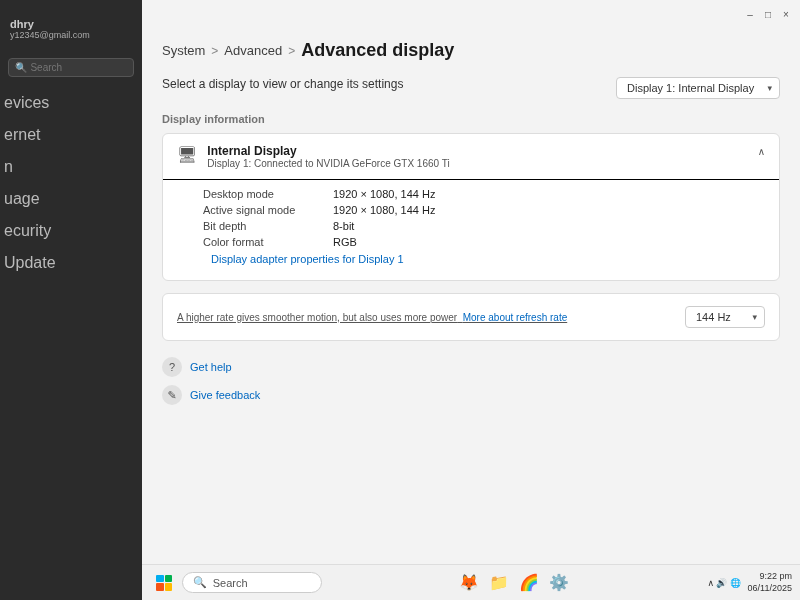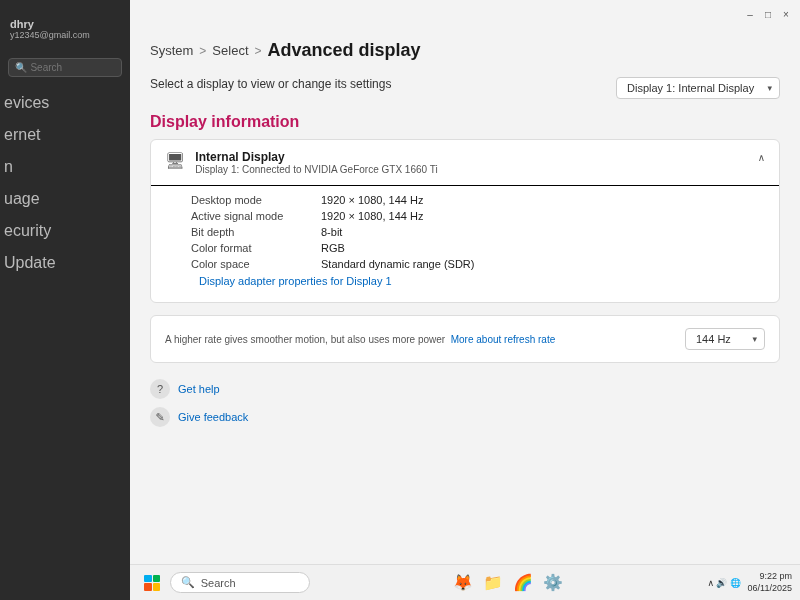--- a/index.html
+++ b/index.html
@@ -7,21 +7,21 @@
       width: 800px;
       height: 600px;
       background: #1a1a1a;
       font-family: 'Segoe UI', Arial, sans-serif;
       overflow: hidden;
       display: flex;
     }
 
     
     .sidebar {
-      width: 130px;
+      width: 142px;
       background: #2b2b2b;
       height: 100%;
       display: flex;
       flex-direction: column;
       padding: 8px 0;
       flex-shrink: 0;
     }
 
     .sidebar-user {
       padding: 10px 10px 14px 10px;
@@ -178,23 +178,23 @@
     .dropdown-arrow {
       position: absolute;
       right: 8px;
       font-size: 9px;
       color: #555;
       pointer-events: none;
     }
 
     
     .section-title {
-      font-size: 16px;
+      font-size: 11px;
       font-weight: 600;
-      color: #be185d;
+      color: #737373;
       margin-bottom: 8px;
     }
 
     .display-info-box {
       background: #fff;
       border: 1px solid #ddd;
       border-radius: 6px;
       margin-bottom: 12px;
       overflow: hidden;
     }
@@ -284,20 +284,21 @@
     .refresh-title {
       font-size: 12px;
       font-weight: 600;
       color: #1a1a1a;
       margin-bottom: 3px;
     }
 
     .refresh-desc {
       font-size: 10px;
       color: #555;
+      text-decoration: underline;
     }
 
     .refresh-link {
       color: #0067c0;
       font-size: 10px;
       cursor: pointer;
     }
 
     .refresh-dropdown-wrapper {
       position: relative;
@@ -471,21 +472,21 @@
     <div class="titlebar-btn">–</div>
     <div class="titlebar-btn">□</div>
     <div class="titlebar-btn">×</div>
   </div>
 
   <div class="content">
 
     <div class="breadcrumb">
       <span class="breadcrumb-link">System</span>
       <span class="breadcrumb-sep">&gt;</span>
-      <span class="breadcrumb-link">Select</span>
+      <span class="breadcrumb-link">Advanced</span>
       <span class="breadcrumb-sep">&gt;</span>
       <span class="breadcrumb-current">Advanced display</span>
     </div>
 
     <div class="select-display-row">
       <span class="select-display-label">Select a display to view or change its settings</span>
       <div class="dropdown-wrapper">
         <select class="display-dropdown">
           <option>Display 1: Internal Display</option>
         </select>
@@ -516,24 +517,20 @@
           <span class="detail-value">1920 × 1080, 144 Hz</span>
         </div>
         <div class="detail-row">
           <span class="detail-label">Bit depth</span>
           <span class="detail-value">8-bit</span>
         </div>
         <div class="detail-row">
           <span class="detail-label">Color format</span>
           <span class="detail-value">RGB</span>
         </div>
-        <div class="detail-row">
-          <span class="detail-label">Color space</span>
-          <span class="detail-value">Standard dynamic range (SDR)</span>
-        </div>
         <a class="detail-link">Display adapter properties for Display 1</a>
       </div>
     </div>
 
     <div class="refresh-box">
       <div class="refresh-left">
         <div class="refresh-desc">
           <span>A higher rate gives smoother motion, but also uses more power</span>
           &nbsp;<a class="refresh-link">More about refresh rate</a>
         </div>

